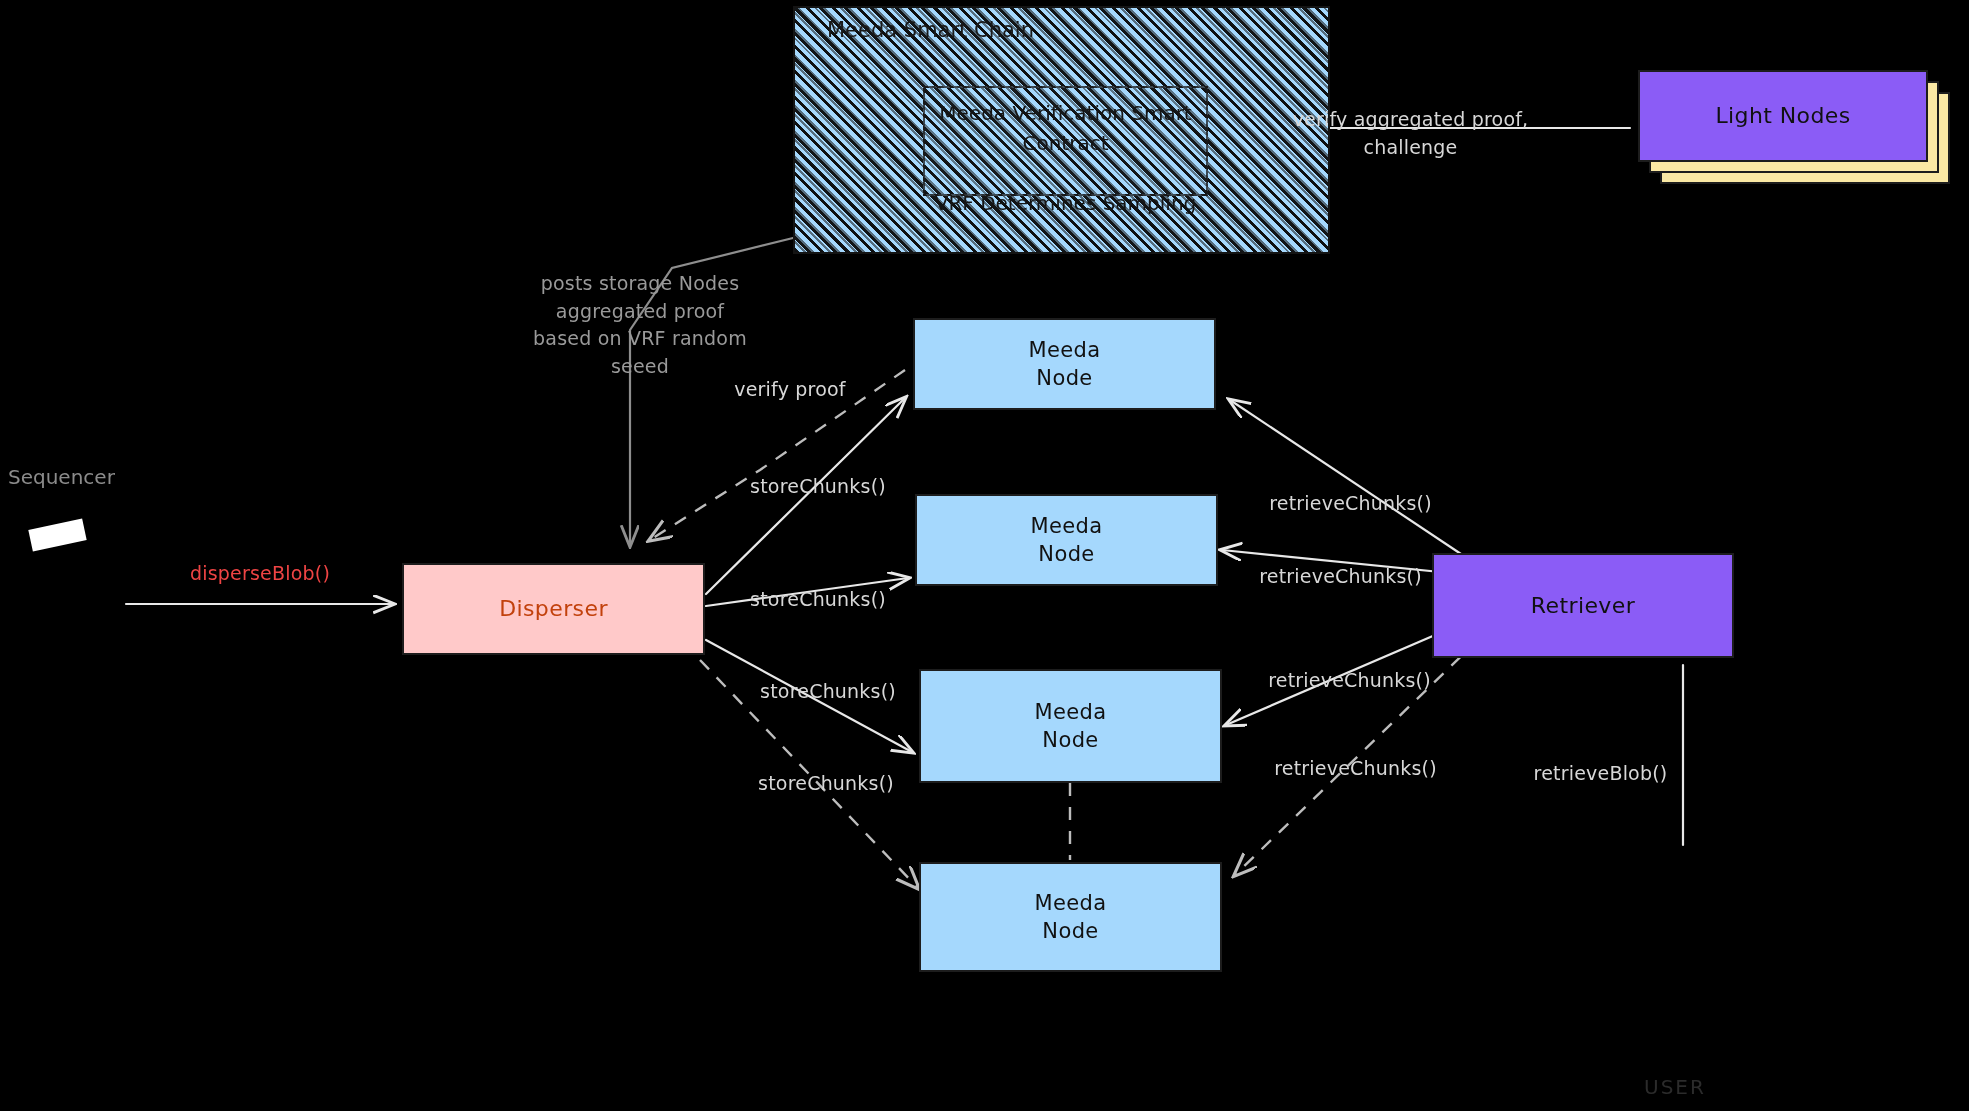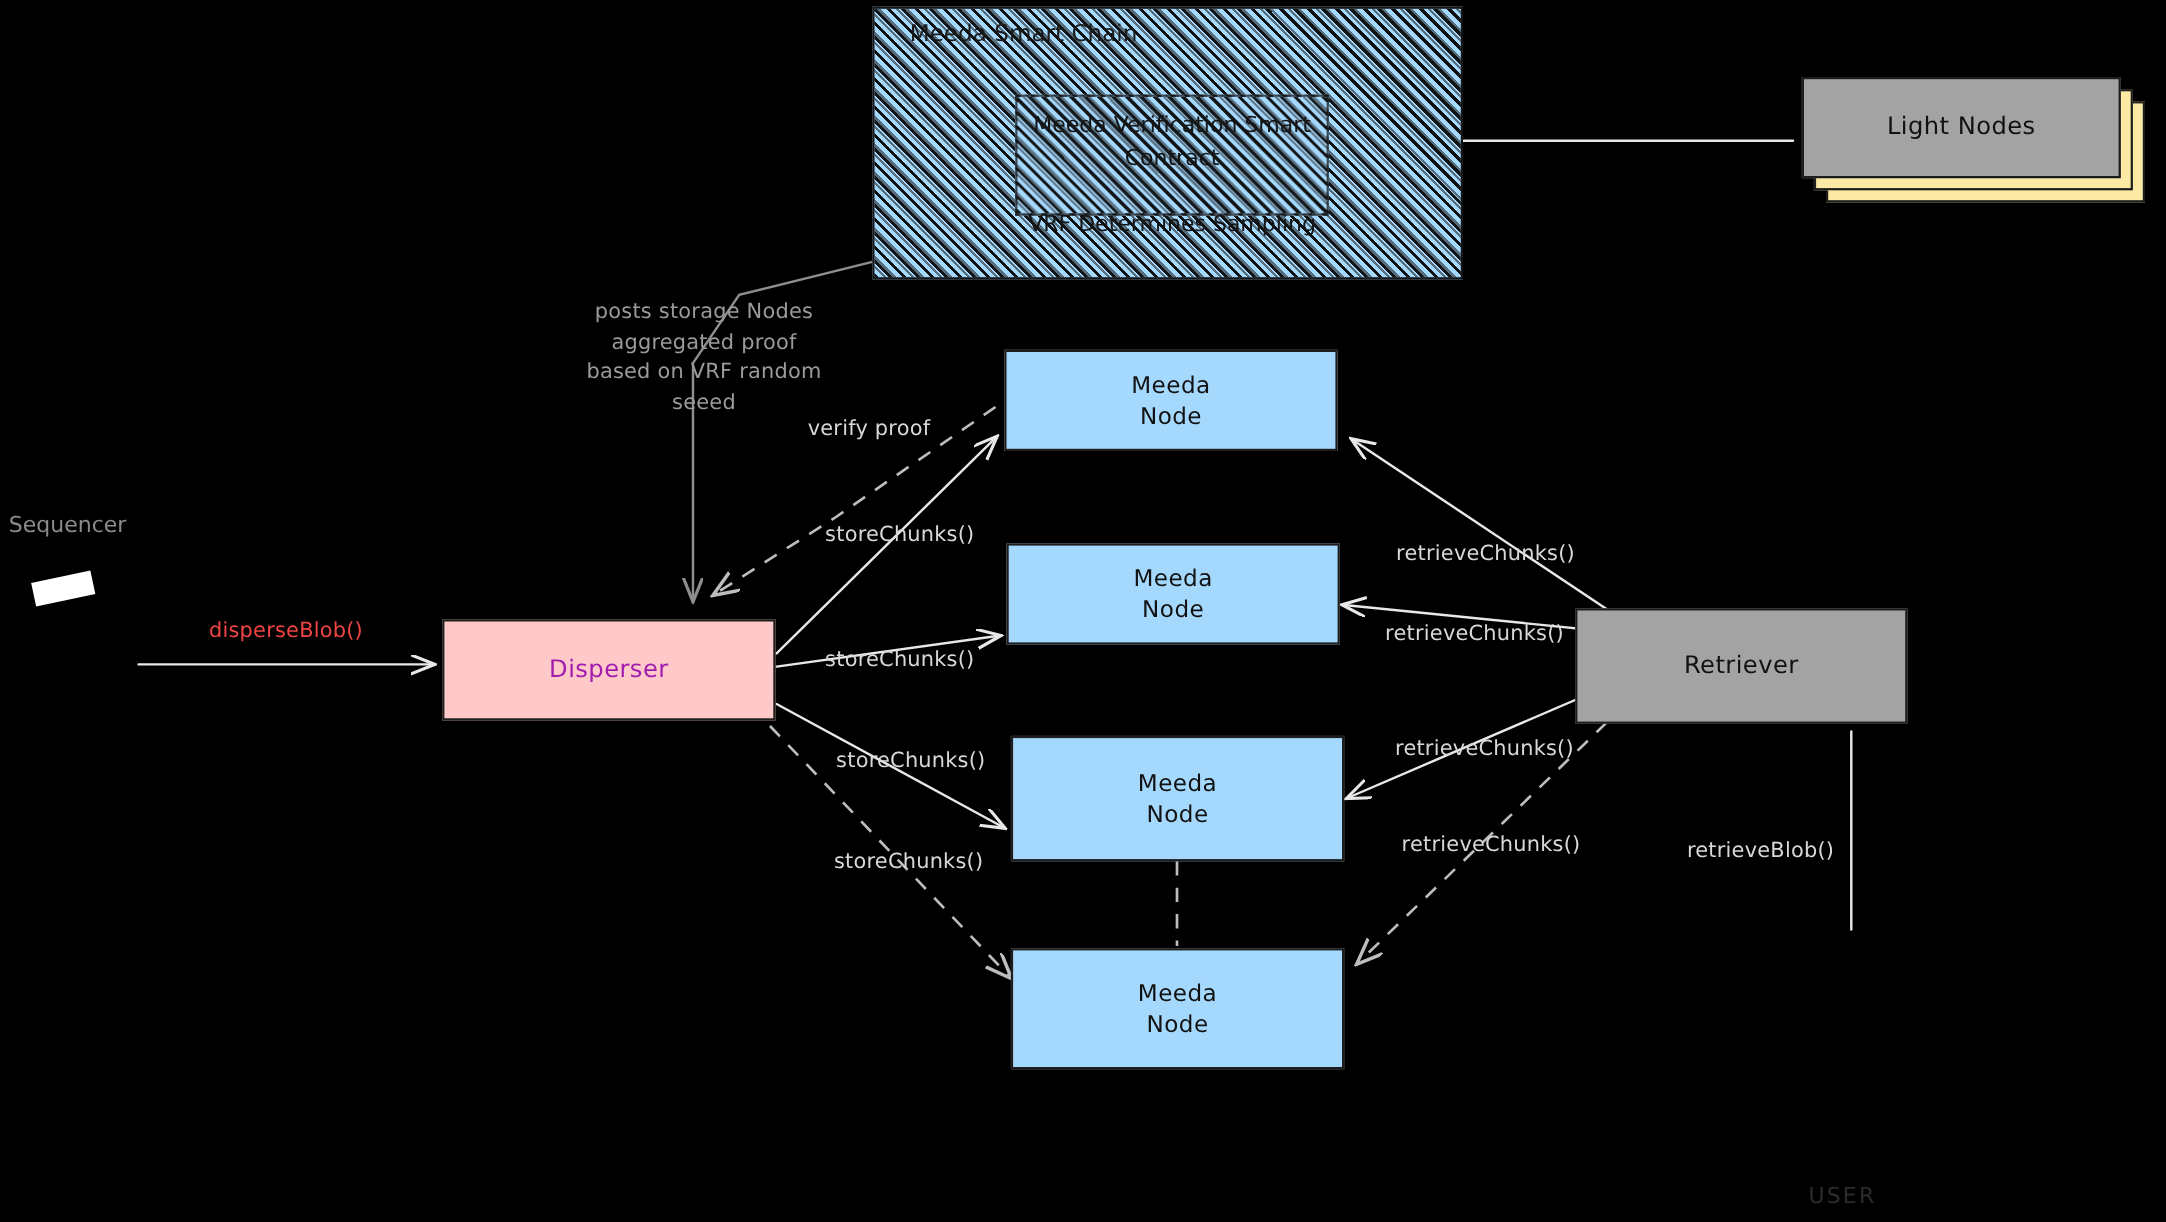--- a/index.html
+++ b/index.html
@@ -9,23 +9,23 @@
   #stage{position:absolute;left:0;top:0;width:1969px;height:1111px;}
   svg#wires{position:absolute;left:0;top:0;width:1969px;height:1111px;overflow:visible;}
 
   .node{position:absolute;box-sizing:border-box;display:flex;align-items:center;
         justify-content:center;text-align:center;line-height:1.35;
         font-family:"DejaVu Sans","Liberation Sans",sans-serif;}
   .node .cap{white-space:pre-line;}
 
   .blue-node{background:#a5d8fd;border:2.5px solid #1d1d1d;color:#111;
              font-size:21px;letter-spacing:.4px;}
-  .pink-node{background:#ffc9c9;border:2.5px solid #1d1d1d;color:#a21caf;
+  .pink-node{background:#ffc9c9;border:2.5px solid #1d1d1d;color:#c2410c;
              font-size:22px;letter-spacing:.4px;}
-  .yellow-node{background:#a3a3a3;border:2.5px solid #1d1d1d;color:#111;
+  .yellow-node{background:#8b5cf6;border:2.5px solid #1d1d1d;color:#111;
                font-size:22px;letter-spacing:.4px;}
 
   
   .chain-outer{position:absolute;box-sizing:border-box;border:2.5px solid #141414;
       background:
         repeating-linear-gradient(45deg,
           rgba(10,10,10,.95) 0px, rgba(10,10,10,.95) 3px,
           rgba(165,216,253,0) 3px, rgba(165,216,253,0) 9px),
         repeating-linear-gradient(45deg,
           rgba(20,20,20,.55) 0px, rgba(20,20,20,.55) 2px,
@@ -175,14 +175,16 @@
   <div class="edge-label" style="left:738px;top:678px;width:180px;">storeChunks()</div>
   <div class="edge-label" style="left:736px;top:770px;width:180px;">storeChunks()</div>
 
   <div class="edge-label" style="left:1253px;top:490px;width:195px;">retrieveChunks()</div>
   <div class="edge-label" style="left:1243px;top:563px;width:195px;">retrieveChunks()</div>
   <div class="edge-label" style="left:1252px;top:667px;width:195px;">retrieveChunks()</div>
   <div class="edge-label" style="left:1258px;top:755px;width:195px;">retrieveChunks()</div>
 
   <div class="edge-label" style="left:1508px;top:760px;width:185px;">retrieveBlob()</div>
 
+  <div class="edge-label" style="left:1288px;top:106px;width:245px;">verify aggregated proof,
+challenge</div>
 
 </div>
 
 </body></html>

